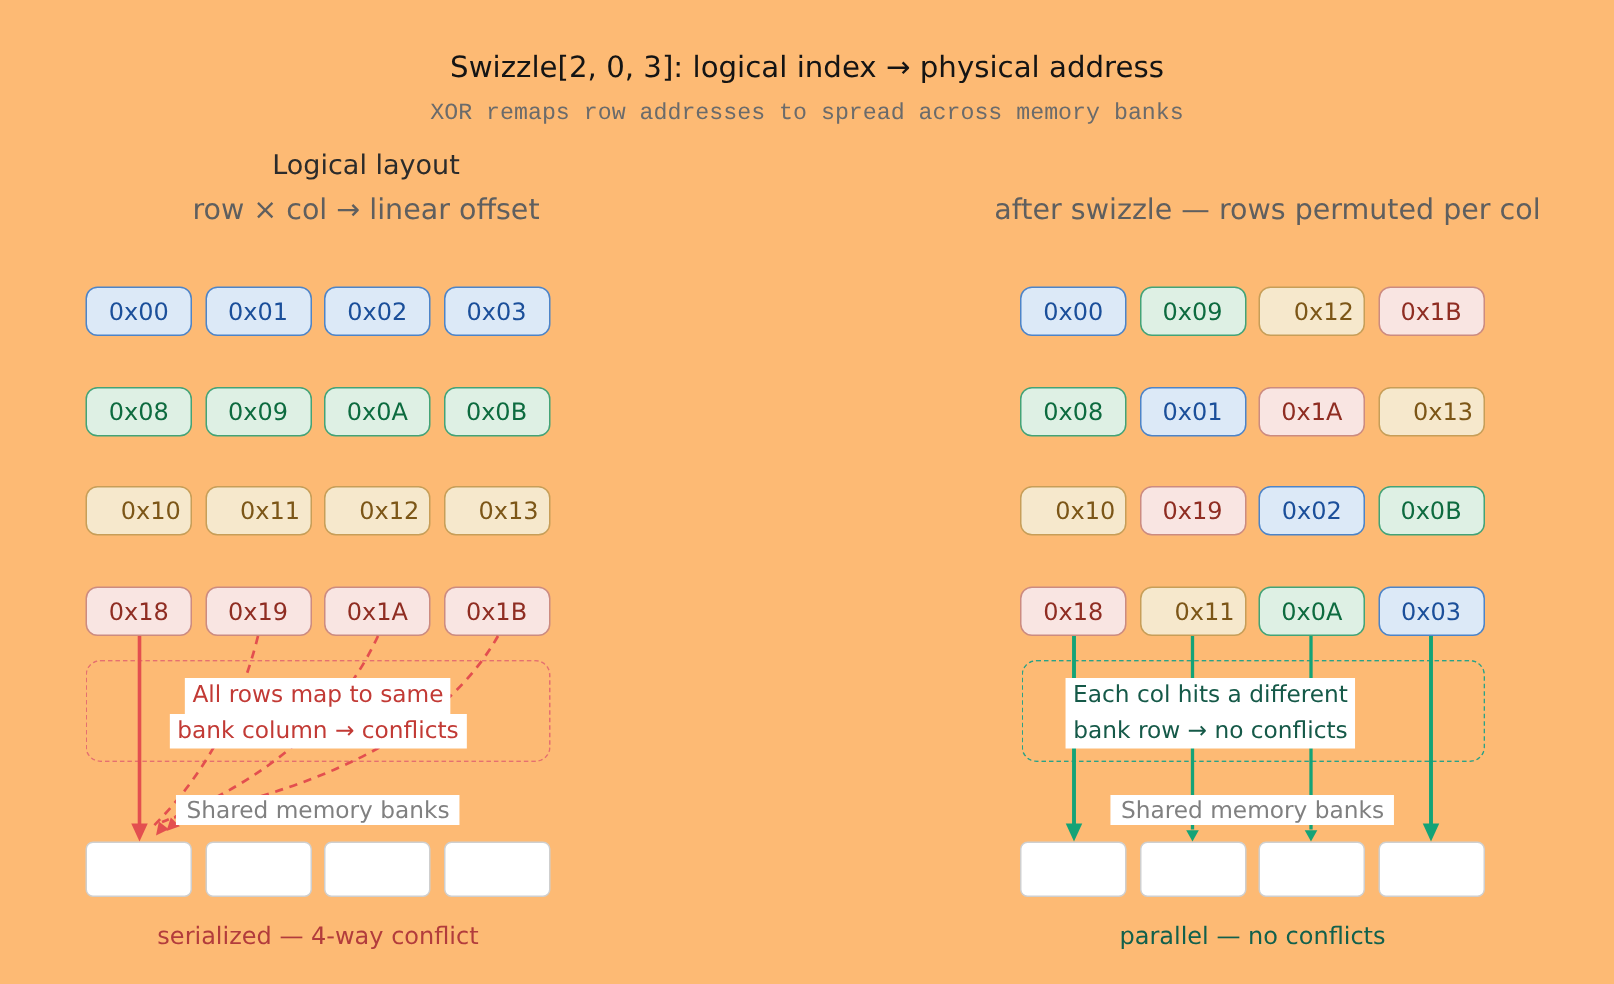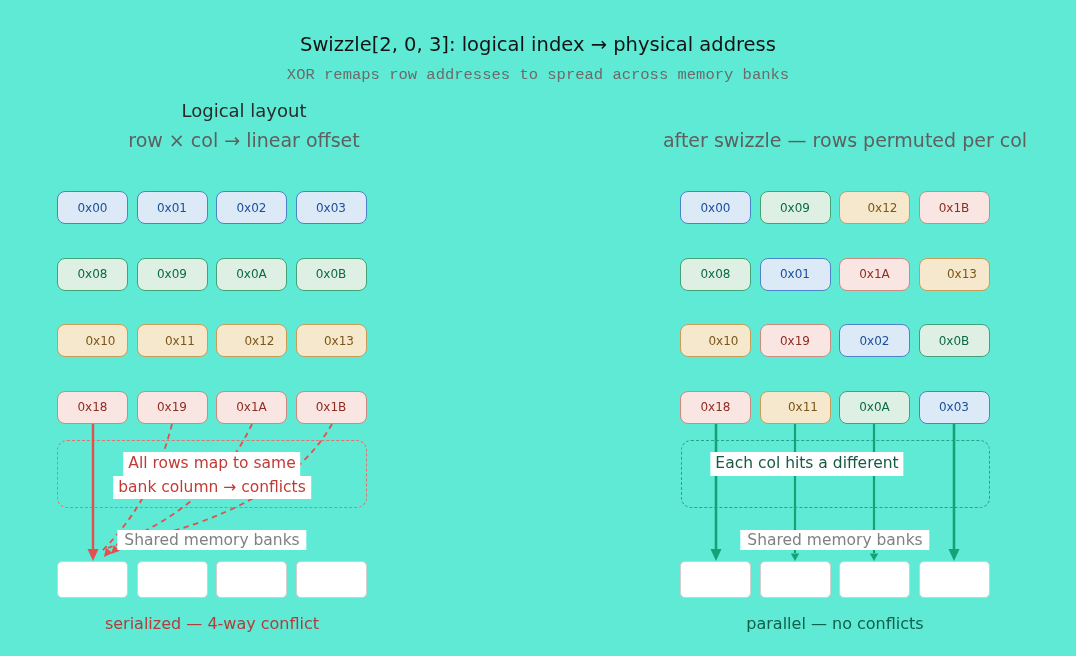--- a/index.html
+++ b/index.html
@@ -1,17 +1,17 @@
 <!DOCTYPE html>
 <html><head>
 <meta charset="utf-8">
 <style>
   html,body { margin:0; padding:0; background:#ffffff; }
   .canvas {
-    position:relative; width:1076px; height:656px; background:#5eead4;
+    position:relative; width:1076px; height:656px; background:#fdba74;
     font-family:"DejaVu Sans","Liberation Sans",sans-serif; overflow:hidden;
   }
   .fig-title {
     position:absolute; top:33px; left:0; width:1076px; text-align:center;
     font-size:19.5px; color:#141414; z-index:4;
   }
   .fig-subtitle {
     position:absolute; top:66px; left:0; width:1076px; text-align:center;
     font-size:15.5px; color:#6b6b6b; z-index:4;font-family:Liberation Mono, monospace;
   }
@@ -28,21 +28,21 @@
 
   .grid {
     position:absolute; top:167px; display:grid;
     grid-template-columns:repeat(4,71px); grid-auto-rows:57px;
     column-gap:8.5px; row-gap:9.5px; z-index:1;
   }
   .grid-logical { left:57px; }
   .grid-physical { left:680px; }
   .cell {
     border-radius:8px; border:1.4px solid #999; display:flex;
-    align-items:center; justify-content:center; font-size:12px;
+    align-items:center; justify-content:center; font-size:16px;
     box-sizing:border-box; background:#eee;margin-top:24px;
   }
   .cell[data-tone="blue"]  { background:#dce9f7; border-color:#4d84c8; color:#1b4f9a; }
   .cell[data-tone="green"] { background:#def0e4; border-color:#43a377; color:#0d6b3f; }
   .cell[data-tone="tan"]   { background:#f6e8cc; border-color:#c79e58; color:#7c5617;padding-left:16px; }
   .cell[data-tone="pink"]  { background:#f9e5e2; border-color:#cc8b80; color:#8f2d22; }
 
   .arrow-overlay {
     position:absolute; top:0; left:0; width:1076px; height:656px;
     z-index:3; pointer-events:none;
@@ -164,20 +164,21 @@
       <polygon points="954,561 948.5,549 959.5,549" fill="#14a377" stroke="none"></polygon>
     </g>
   </svg>
 
   <div class="callout-text callout-text-conflict">
     <span>All rows map to same</span><br>
     <span>bank column → conflicts</span>
   </div>
   <div class="callout-text callout-text-parallel">
     <span>Each col hits a different</span><br>
+    <span>bank row → no conflicts</span>
   </div>
 
   <div class="banks-label banks-label-logical">Shared memory banks</div>
   <div class="banks-label banks-label-physical">Shared memory banks</div>
 
   <div class="banks banks-logical">
     <div class="bank-slot"></div>
     <div class="bank-slot"></div>
     <div class="bank-slot"></div>
     <div class="bank-slot"></div>

